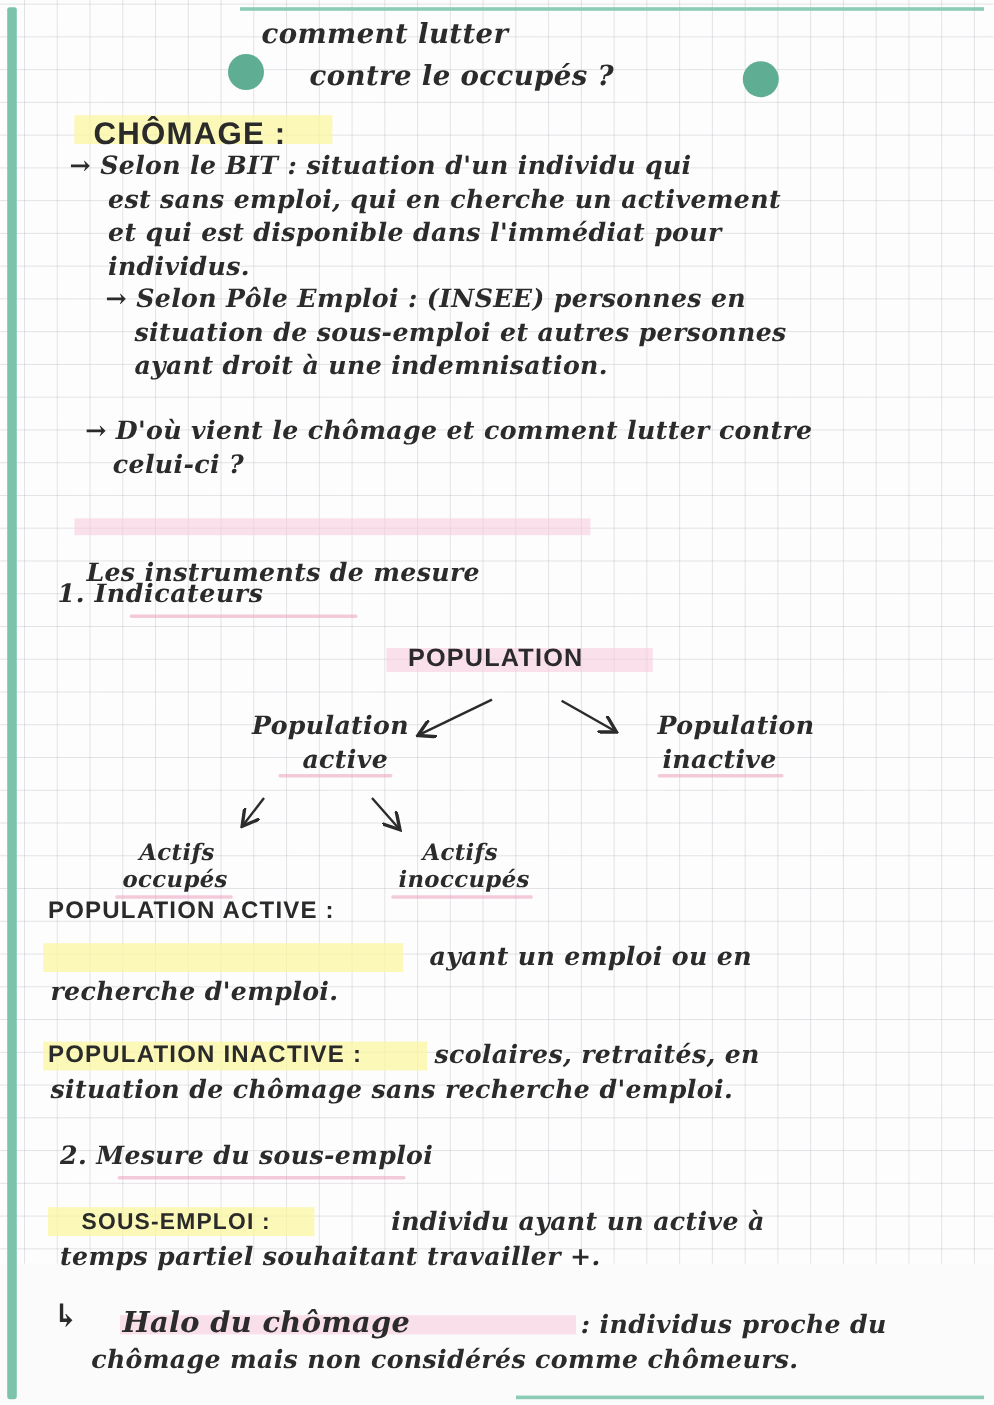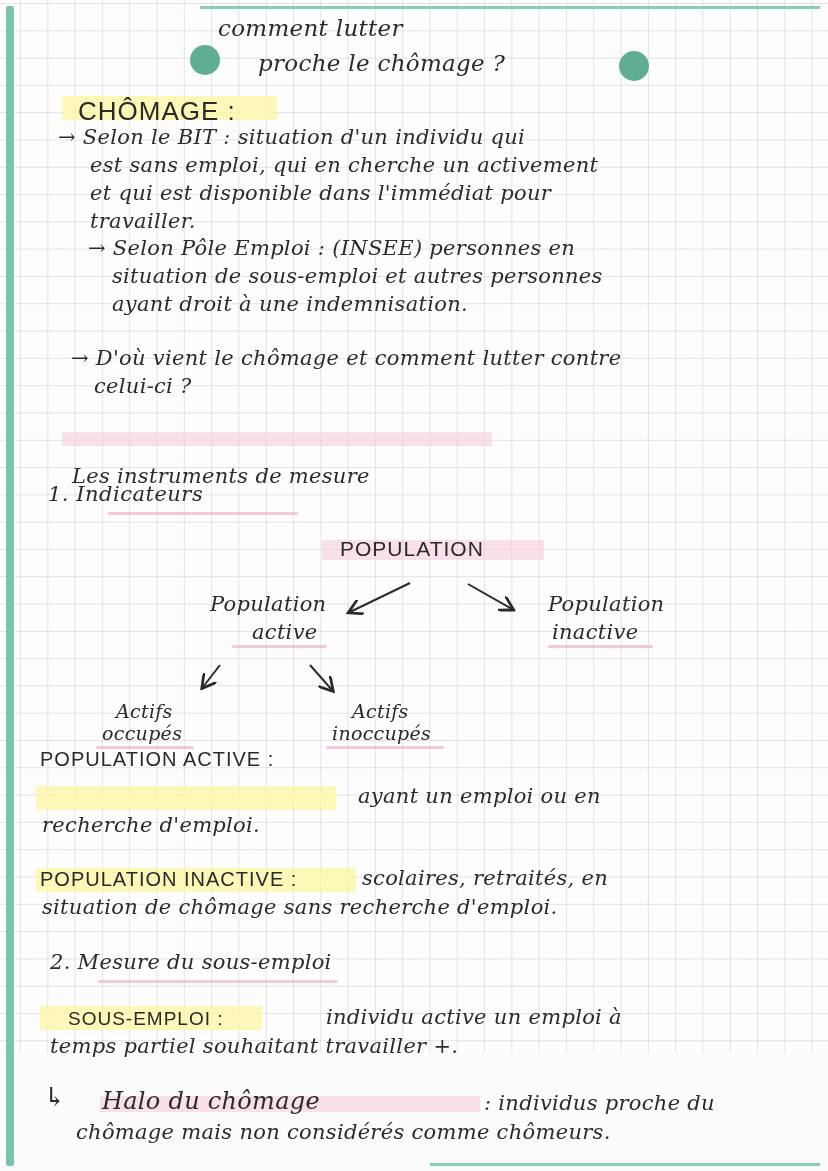--- a/index.html
+++ b/index.html
@@ -11,20 +11,21 @@
     position: relative;
   }
   .page {
     position: absolute; left: 0; top: 0; width: 828px; height: 1053px;
     background-color: #fdfdfd;
     background-image:
       linear-gradient(to right, rgba(160,160,175,0.28) 1px, transparent 1px),
       linear-gradient(to bottom, rgba(160,160,175,0.28) 1px, transparent 1px);
     background-size: 27.3px 27.3px;
     background-position: 20px 3px;
+    font-weight: bold;
   }
   .margin-left { position: absolute; left: 6px; top: 6px; width: 8px; height: 1160px; background: #7cc3ac; border-radius: 2px; }
   .margin-top { position: absolute; left: 200px; top: 6px; width: 620px; height: 3px; background: #8ccbb5; }
   .margin-bottom { position: absolute; left: 430px; top: 1163px; width: 390px; height: 3px; background: #8ccbb5; }
   .dot { position: absolute; width: 30px; height: 30px; border-radius: 50%; background: #5fae93; }
   .t { position: absolute; white-space: nowrap; font-family: "DejaVu Serif", serif; font-style: italic; font-size: 21px; color: #2b2b2b; letter-spacing: 0.3px; }
   .caps { font-family: "Liberation Sans", sans-serif; font-style: normal; font-size: 21px; letter-spacing: 1px; color: #2a2a2a; }
   .hl-yellow { position: absolute; background: rgba(250, 245, 160, 0.75); height: 24px; }
   .hl-pink { position: absolute; background: rgba(245, 200, 220, 0.55); height: 12px; }
   .ul-pink { position: absolute; height: 3px; background: rgba(235, 160, 190, 0.55); border-radius: 2px; }
@@ -34,29 +35,29 @@
 <body>
 
 <div class="page">
   <div class="margin-left"></div>
   <div class="margin-top"></div>
   <div class="margin-bottom"></div>
   <div class="dot" style="left:190px; top:45px;"></div>
   <div class="dot" style="left:619px; top:51px;"></div>
 
   <div class="t" style="left:218px; top:15px; font-size:23px;">comment lutter</div>
-  <div class="t" style="left:258px; top:50px; font-size:23px;">proche le chômage ?</div>
+  <div class="t" style="left:258px; top:50px; font-size:23px;">contre le occupés ?</div>
 
   <div class="hl-yellow" style="left:62px; top:96px; width:215px;"></div>
   <div class="t caps" style="left:78px; top:96px; font-size:26px;">CHÔMAGE :</div>
 
   <div class="t" style="left:58px; top:125px;">→ Selon le BIT : situation d'un individu qui</div>
   <div class="t" style="left:90px; top:153px;">est sans emploi, qui en cherche un activement</div>
   <div class="t" style="left:90px; top:181px;">et qui est disponible dans l'immédiat pour</div>
-  <div class="t" style="left:90px; top:209px;">travailler.</div>
+  <div class="t" style="left:90px; top:209px;">individus.</div>
 
   <div class="t" style="left:88px; top:236px;">→ Selon Pôle Emploi : (INSEE) personnes en</div>
   <div class="t" style="left:112px; top:264px;">situation de sous-emploi et autres personnes</div>
   <div class="t" style="left:112px; top:292px;">ayant droit à une indemnisation.</div>
 
   <div class="t" style="left:50px; top:346px;margin-left:21px;">→ D'où vient le chômage et comment lutter contre</div>
   <div class="t" style="left:94px; top:374px;">celui-ci ?</div>
 
   <div class="hl-pink" style="left:62px; top:432px; width:430px; height:14px;"></div>
   <div class="t" style="left:72px; top:424px;margin-top:40px;">Les instruments de mesure</div>
@@ -103,21 +104,21 @@
   <div class="hl-yellow" style="left:36px; top:868px; width:320px;"></div>
   <div class="t caps" style="left:40px; top:868px; font-size:20px;">POPULATION INACTIVE :</div>
   <div class="t" style="left:362px; top:866px;">scolaires, retraités, en</div>
   <div class="t" style="left:42px; top:895px;">situation de chômage sans recherche d'emploi.</div>
 
   <div class="t" style="left:50px; top:950px;">2. Mesure du sous-emploi</div>
   <div class="ul-pink" style="left:98px; top:980px; width:240px;"></div>
 
   <div class="hl-yellow" style="left:40px; top:1006px; width:222px;"></div>
   <div class="t caps" style="left:68px; top:1008px; font-size:19px;">SOUS-EMPLOI :</div>
-  <div class="t" style="left:326px; top:1005px;">individu active un emploi à</div>
+  <div class="t" style="left:326px; top:1005px;">individu ayant un active à</div>
   <div class="t" style="left:50px; top:1034px;">temps partiel souhaitant travailler +.</div>
 
   <div class="t" style="left:44px; top:1082px; font-size:26px; font-style:normal;">↳</div>
   <div class="hl-pink" style="left:100px; top:1096px; width:380px; height:16px;"></div>
   <div class="t" style="left:102px; top:1087px; font-size:24px;">Halo du chômage</div>
   <div class="t" style="left:484px; top:1091px;">: individus proche du</div>
   <div class="t" style="left:76px; top:1120px;">chômage mais non considérés comme chômeurs.</div>
 </div>
 
 </body></html>

